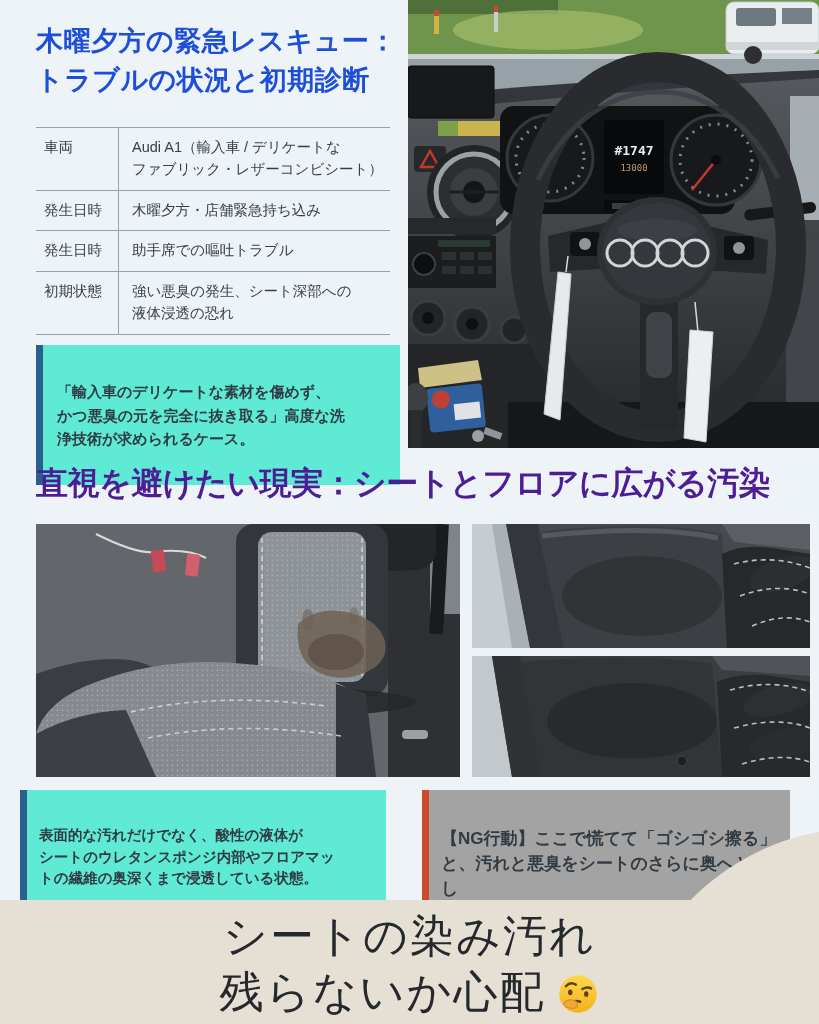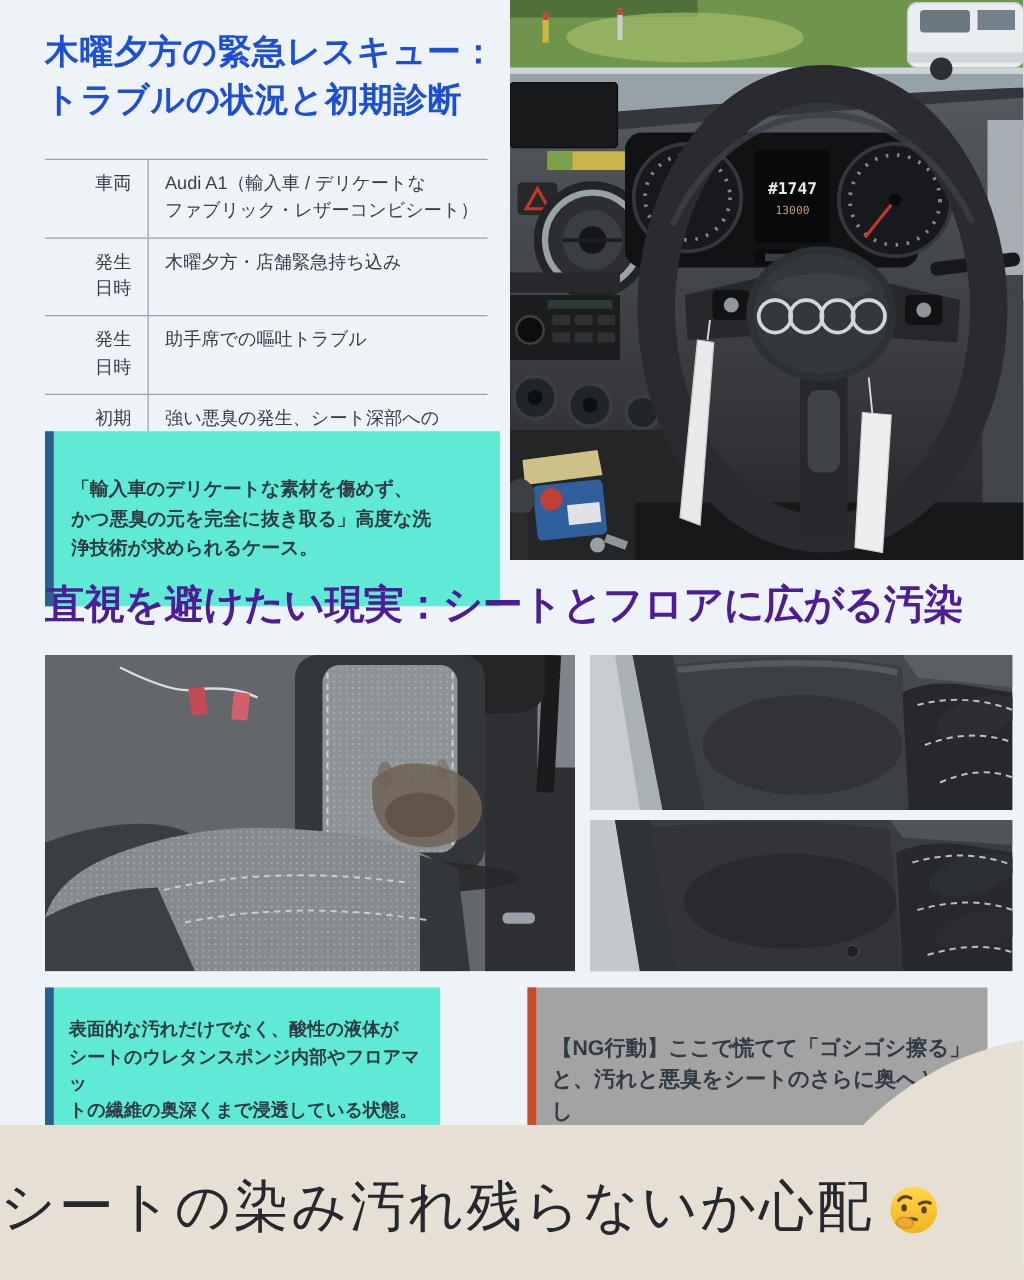--- a/index.html
+++ b/index.html
@@ -4,43 +4,43 @@
 <style>
   html,body{margin:0;padding:0;}
   body{font-family:"Liberation Sans","DejaVu Sans",sans-serif;}
   .page{position:relative;width:819px;height:1024px;background:#eef3f7;overflow:hidden;}
   .abs{position:absolute;}
   h1.title{left:36px;top:22px;width:372px;margin:0;font-size:27px;line-height:1.45;
     font-weight:bold;color:#1d4ed8;white-space:pre-line;letter-spacing:.5px;}
   
   .dtable{left:36px;top:127px;width:354px;border-bottom:1px solid #97a2ac;color:#363f48;font-size:14.5px;}
   .trow{display:grid;grid-template-columns:82px 1fr;border-top:1px solid #97a2ac;}
-  .tlabel{padding:9px 2px 9px 8px;line-height:1.5;margin-left:32px;}
+  .tlabel{padding:9px 2px 9px 8px;line-height:1.5;}
   .tvalue{padding:9px 2px 9px 13px;border-left:1px solid #97a2ac;line-height:1.5;white-space:pre-line;}
   
   .callout{box-sizing:border-box;border-left:7px solid #2b5f8e;background:#5eead4;
     color:#313b44;font-weight:bold;white-space:pre-line;}
   .callout p{margin:0;}
   .co1{left:36px;top:345px;width:364px;padding:12px 14px;font-size:15px;line-height:1.55;}
-  .co2{left:36px;top:790px;width:316px;padding:3px 12px;font-size:14.5px;line-height:1.48;}
+  .co2{left:20px;top:790px;width:366px;padding:14px 12px;font-size:14.5px;line-height:1.48;}
   .co3{left:422px;top:790px;width:368px;padding:11px 12px;font-size:17px;line-height:1.48;
     border-left-color:#cb4b2b;background:#a3a3a3;}
   h2.heading{left:36px;top:462px;width:783px;margin:0;font-size:32px;font-weight:bold;
     color:#4c1d95;letter-spacing:-.5px;white-space:nowrap;}
   figure{margin:0;}
   .ph-dash{left:408px;top:0;width:450px;height:448px;}
   .ph-seat{left:36px;top:524px;width:424px;height:253px;}
   .ph-f1{left:472px;top:524px;width:338px;height:124px;}
   .ph-f2{left:472px;top:656px;width:338px;height:121px;}
   figure svg{display:block;}
   
   .circle-decor{left:622px;top:828px;width:480px;height:480px;border-radius:50%;
     background:#e6e0d4;z-index:2;}
   .footer-band{left:0;top:900px;width:819px;height:124px;background:#e6e0d4;z-index:2;
-    display:flex;flex-direction:row;align-items:center;justify-content:flex-start;padding-top:8px;box-sizing:border-box;}
+    display:flex;flex-direction:column;align-items:center;justify-content:flex-start;padding-top:8px;box-sizing:border-box;}
   .footer-line{font-size:44px;line-height:1.28;color:#25292e;letter-spacing:2px;}
   .footer-line2{display:flex;align-items:center;gap:10px;}
   .emoji{width:44px;height:44px;margin-bottom:-4px;}
   .stitch{stroke:#d6d9db;stroke-width:1.6;stroke-dasharray:5 4;fill:none;opacity:.85;}
 </style>
 </head>
 <body>
 
 <div class="page">
 

